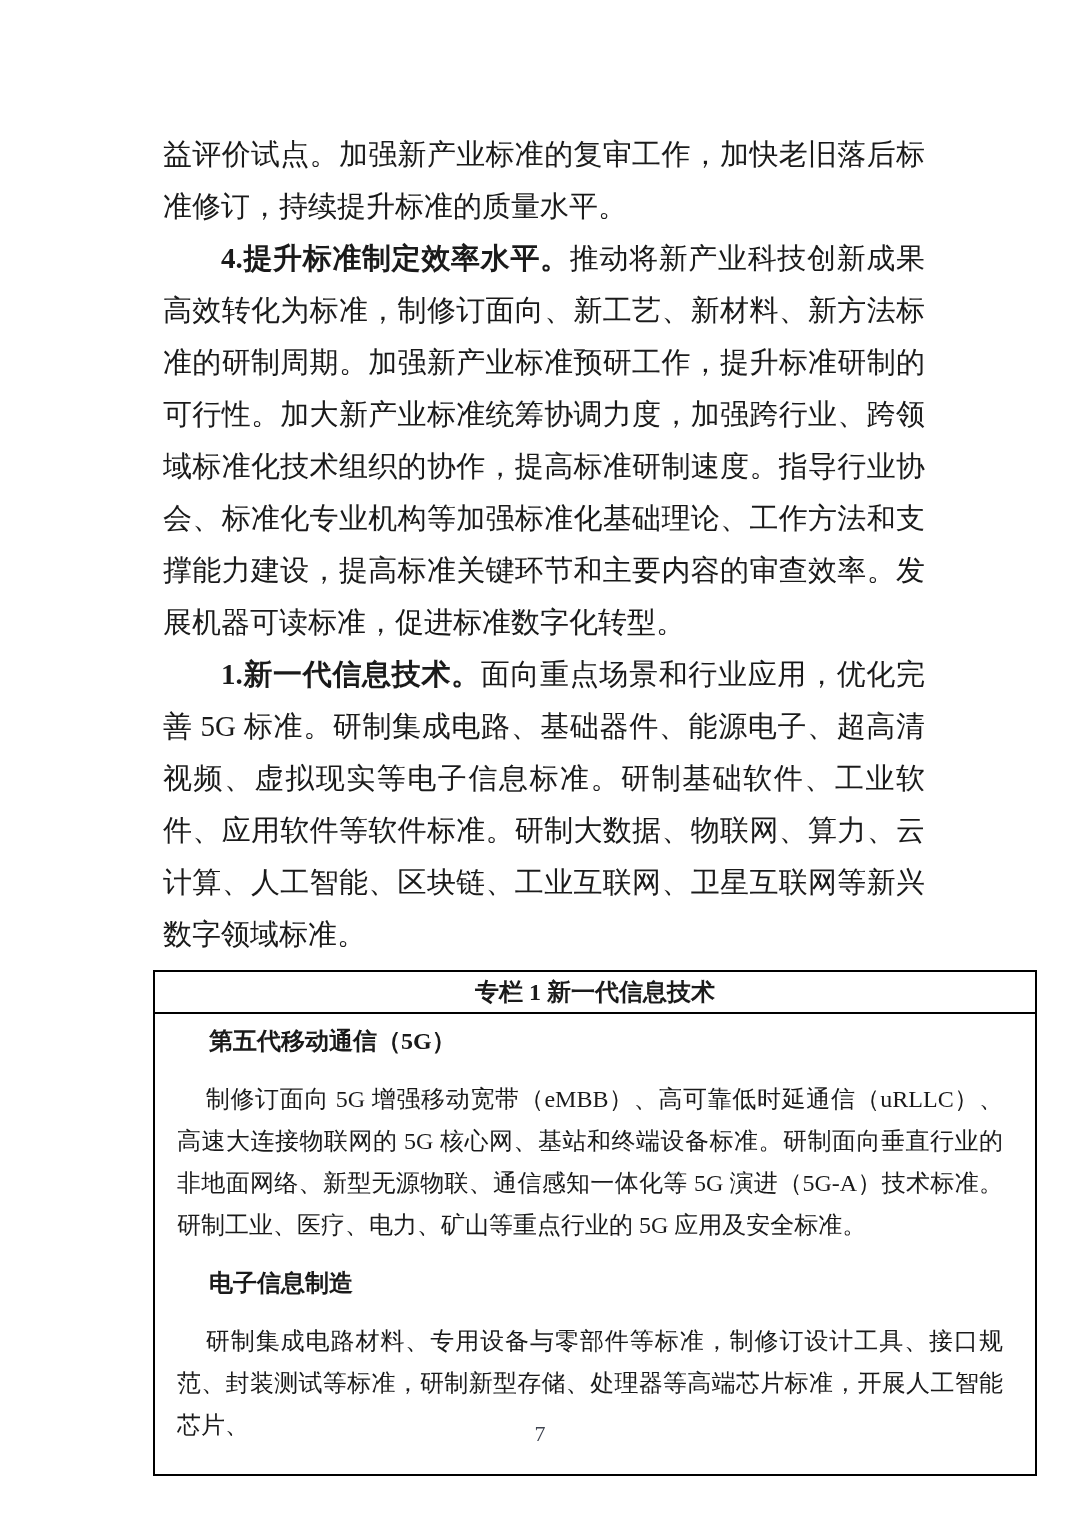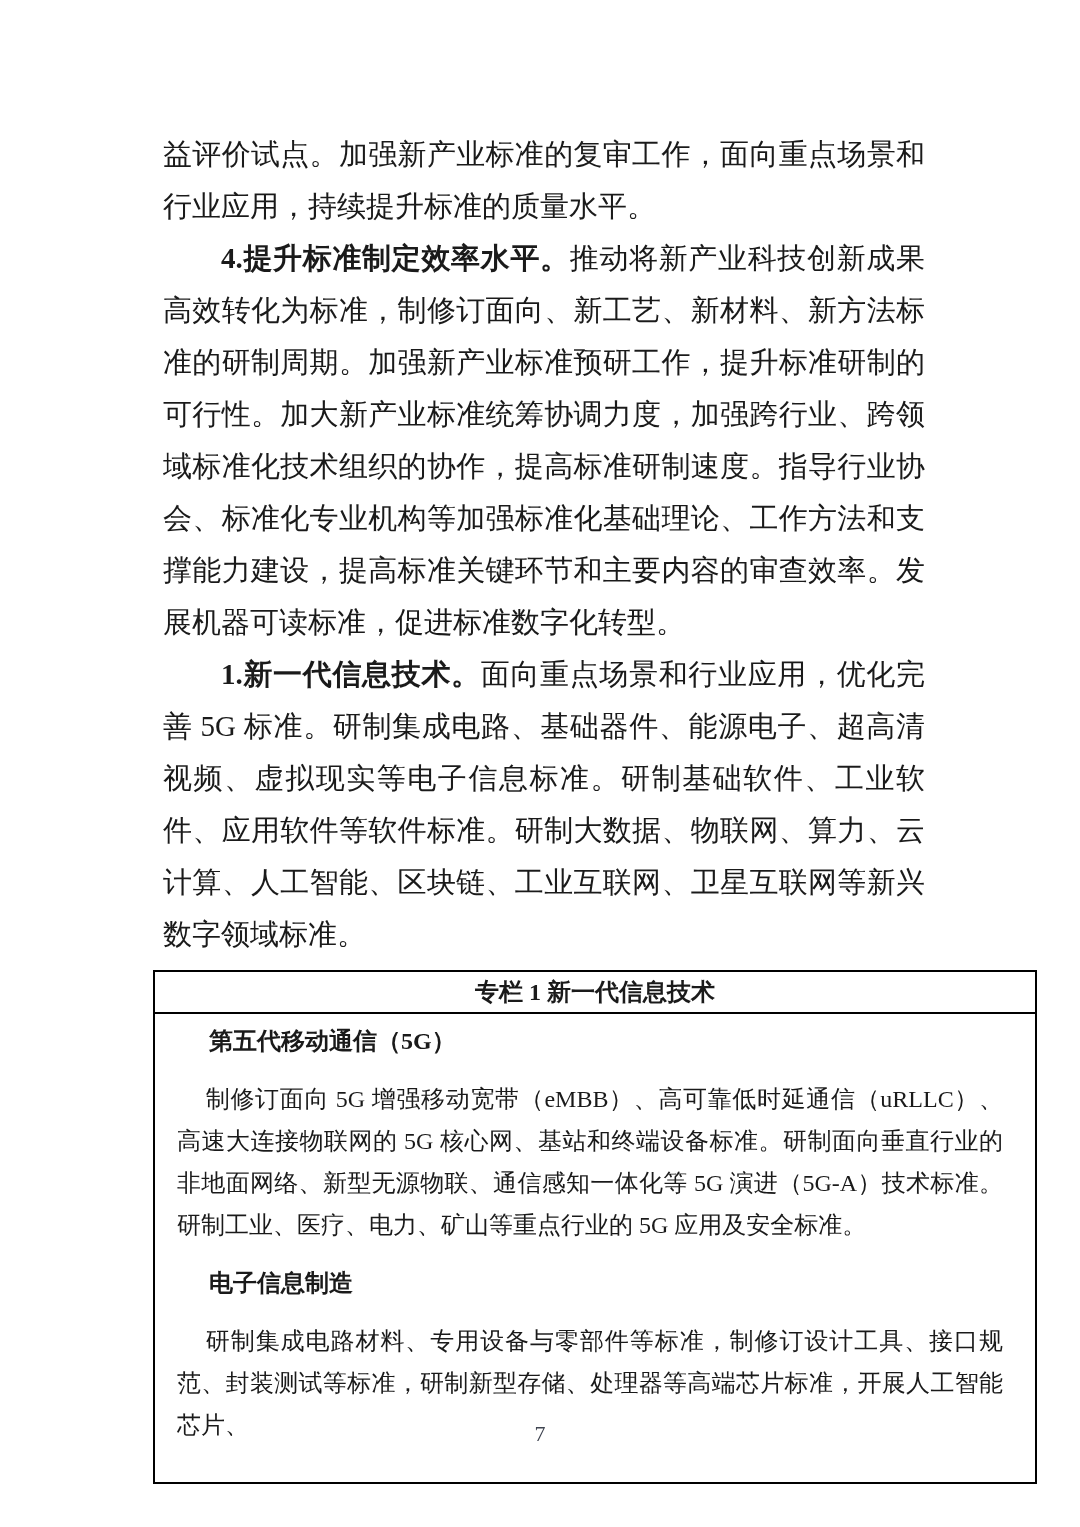--- a/index.html
+++ b/index.html
@@ -48,21 +48,21 @@
   }
   .box-header {
     border-bottom: 2px solid #000000;
     text-align: center;
     font-weight: bold;
     font-size: 24px;
     line-height: 40px;
     padding: 0 4px;
   }
   .box-body {
-    padding: 6px 16px 20px 6px;
+    padding: 6px 16px 12px 6px;
     font-size: 24px;
     line-height: 42px;
   }
   .box-subhead {
     margin: 0;
     font-weight: bold;
     text-indent: 2em;
   }
   .box-para {
     margin: 16px;
@@ -79,21 +79,21 @@
     font-size: 22px;
     color: #3f4450;
   }
 </style>
 </head>
 <body>
 
 <div class="page">
   <div class="content">
 
-    <p class="para"><span>益评价试点。加强新产业标准的复审工作，面向重点场景和行业应用，持续提升标准的质量水平。</span></p>
+    <p class="para"><span>益评价试点。加强新产业标准的复审工作，加快老旧落后标准修订，持续提升标准的质量水平。</span></p>
 
     <p class="para indent"><span class="lead-bold">4.提升标准制定效率水平。</span><span>推动将新产业科技创新成果高效转化为标准，制修订面向、新工艺、新材料、新方法标准的研制周期。加强新产业标准预研工作，提升标准研制的可行性。加大新产业标准统筹协调力度，加强跨行业、跨领域标准化技术组织的协作，提高标准研制速度。指导行业协会、标准化专业机构等加强标准化基础理论、工作方法和支撑能力建设，提高标准关键环节和主要内容的审查效率。发展机器可读标准，促进标准数字化转型。</span></p>
 
 
     <p class="para indent"><span class="lead-bold">1.新一代信息技术。</span><span>面向重点场景和行业应用，优化完善 5G 标准。研制集成电路、基础器件、能源电子、超高清视频、虚拟现实等电子信息标准。研制基础软件、工业软件、应用软件等软件标准。研制大数据、物联网、算力、云计算、人工智能、区块链、工业互联网、卫星互联网等新兴数字领域标准。</span></p>
 
     <div class="column-box">
       <div class="box-header">专栏 1  新一代信息技术</div>
       <div class="box-body">
 

